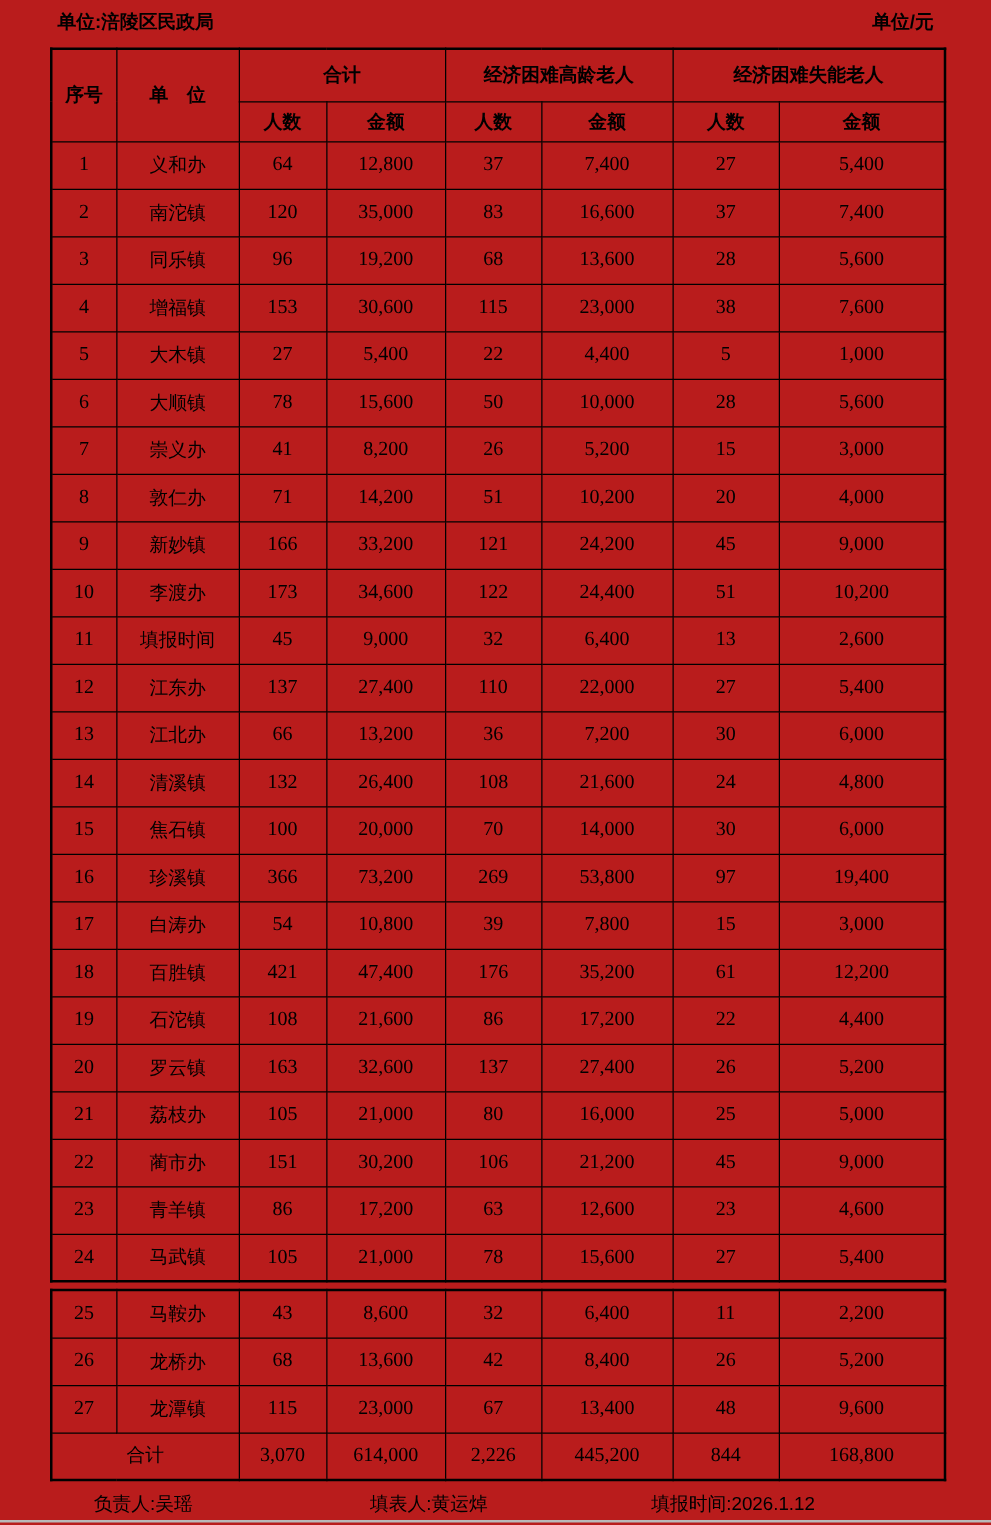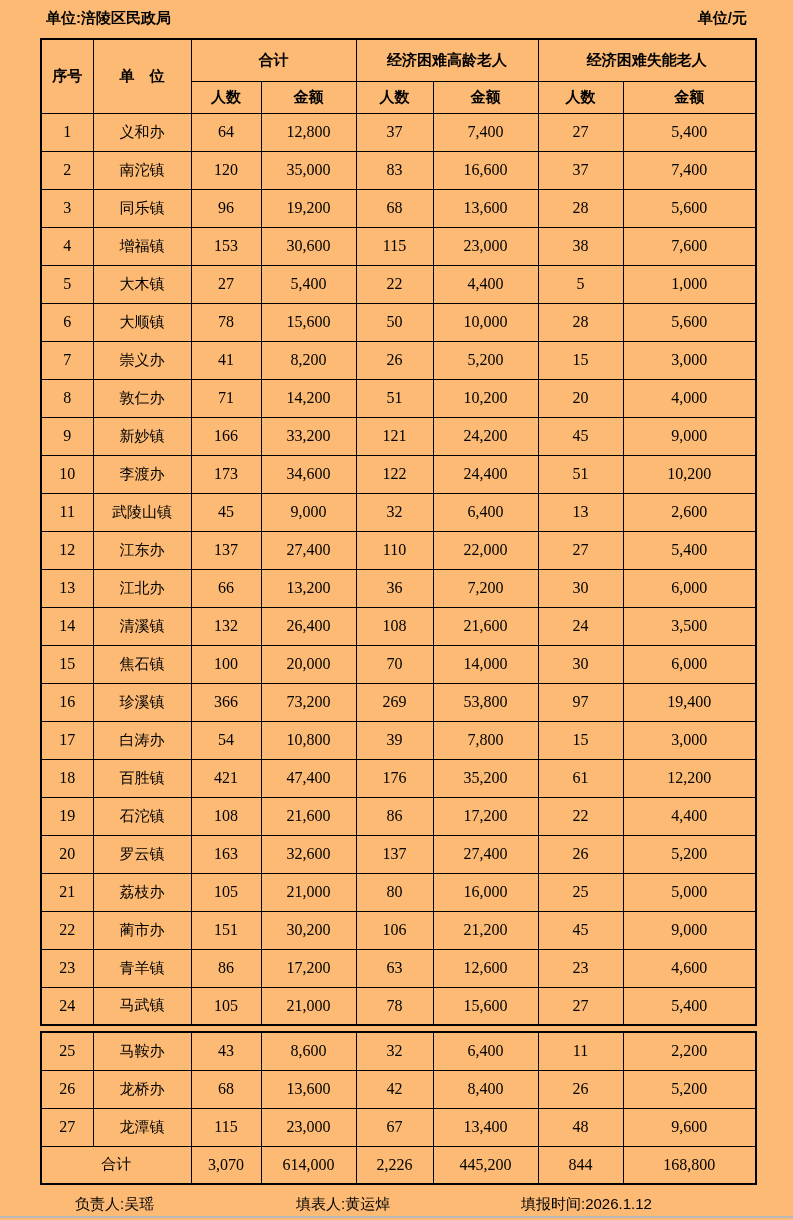--- a/index.html
+++ b/index.html
@@ -6,21 +6,21 @@
   body {
     width: 793px; height: 1220px;
     background: #ffffff;
     color: #000000;
     font-family: "Liberation Sans", "DejaVu Sans", sans-serif;
   }
   .page {
     position: relative;
     width: 793px; height: 1220px;
     overflow: hidden;
-    background: #fdba74;
+    background: #b91c1c;
   }
   .meta-row {
     position: absolute;
     top: 7px; left: 46px; right: 46px;
     display: flex;
     justify-content: space-between;
     font-size: 15px;
     font-weight: bold;
     line-height: 22px;
   }
@@ -212,21 +212,21 @@
           <td class="cjk">李渡办</td>
           <td class="num">173</td>
           <td class="num">34,600</td>
           <td class="num">122</td>
           <td class="num">24,400</td>
           <td class="num">51</td>
           <td class="num">10,200</td>
         </tr>
         <tr>
           <td class="num">11</td>
-          <td class="cjk">武陵山镇</td>
+          <td class="cjk">填报时间</td>
           <td class="num">45</td>
           <td class="num">9,000</td>
           <td class="num">32</td>
           <td class="num">6,400</td>
           <td class="num">13</td>
           <td class="num">2,600</td>
         </tr>
         <tr>
           <td class="num">12</td>
           <td class="cjk">江东办</td>
@@ -248,21 +248,21 @@
           <td class="num">6,000</td>
         </tr>
         <tr>
           <td class="num">14</td>
           <td class="cjk">清溪镇</td>
           <td class="num">132</td>
           <td class="num">26,400</td>
           <td class="num">108</td>
           <td class="num">21,600</td>
           <td class="num">24</td>
-          <td class="num">3,500</td>
+          <td class="num">4,800</td>
         </tr>
         <tr>
           <td class="num">15</td>
           <td class="cjk">焦石镇</td>
           <td class="num">100</td>
           <td class="num">20,000</td>
           <td class="num">70</td>
           <td class="num">14,000</td>
           <td class="num">30</td>
           <td class="num">6,000</td>

